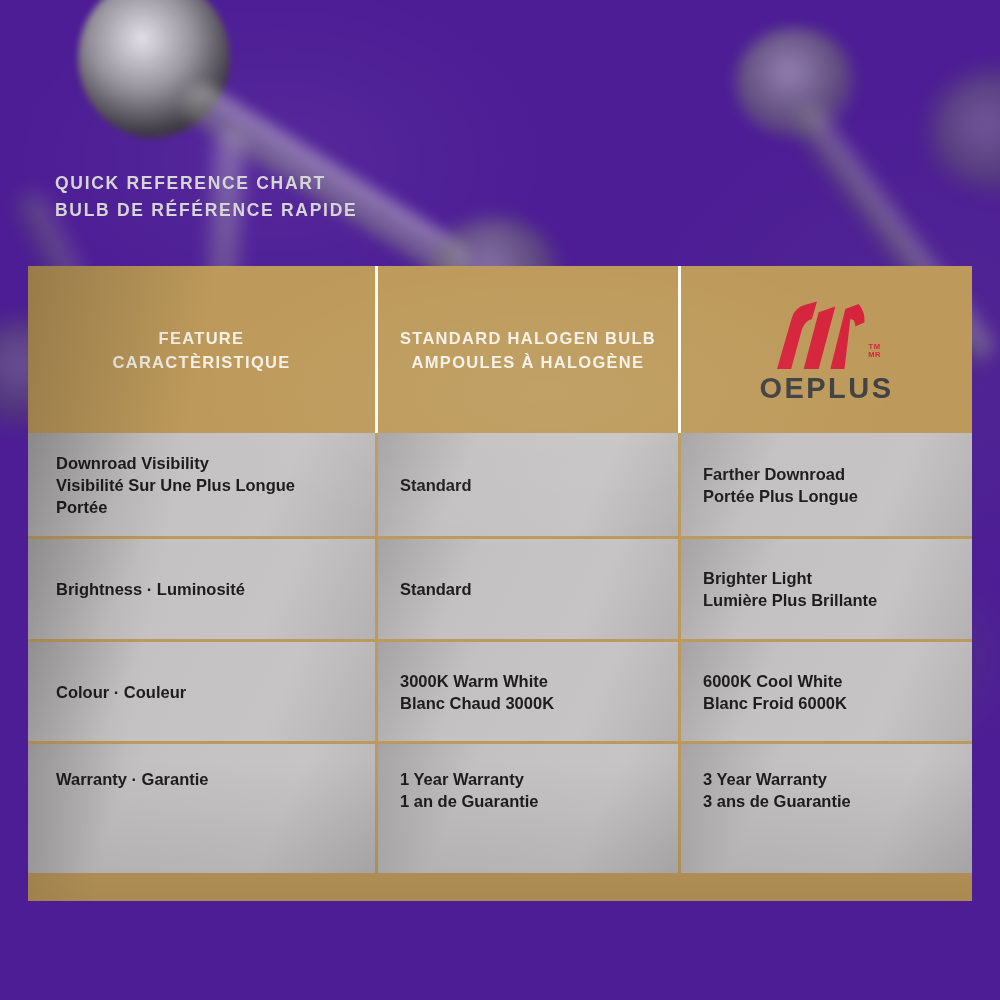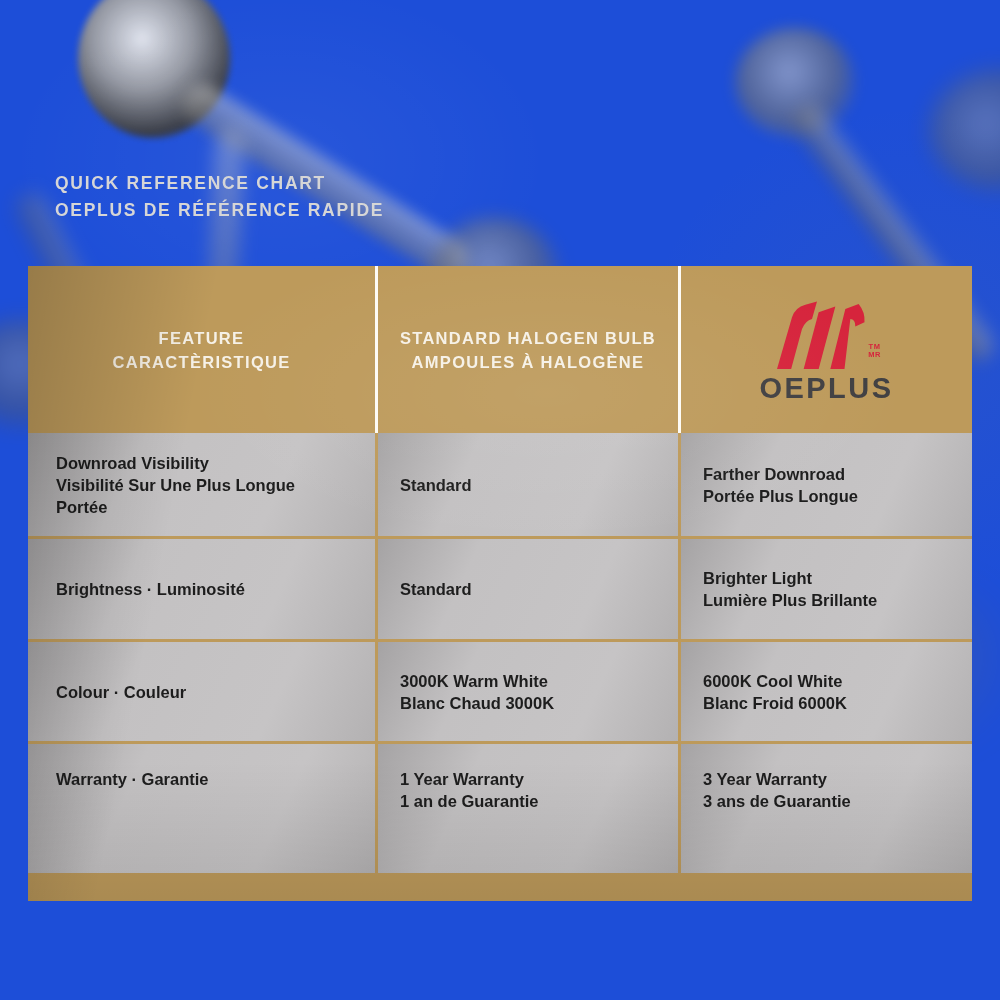--- a/index.html
+++ b/index.html
@@ -1,21 +1,21 @@
 <!DOCTYPE html>
 <html><head>
 <meta charset="utf-8">
 <style>
   * { margin:0; padding:0; box-sizing:border-box; }
   html,body { background:#000; }
   body { font-family:"Liberation Sans", sans-serif; }
 
   .stage {
     position:relative; width:1000px; height:1000px;
-    background:#1d4ed8; overflow:hidden;
+    background:#4c1d95; overflow:hidden;
   }
 
   
   .backdrop { position:absolute; inset:0; }
   .blob, .rod { position:absolute; }
   .ball1 { left:78px; top:-22px; width:152px; height:160px; border-radius:50%;
     background:radial-gradient(circle at 42% 38%, #f0f0f0, #9d9d9d 38%, #353535 72%, rgba(0,0,0,0) 88%);
     filter:blur(3px); opacity:.92; }
   .ball2 { left:430px; top:218px; width:130px; height:120px; border-radius:50%;
     background:radial-gradient(circle at 45% 40%, #b9b9b9, #6c6c6c 50%, rgba(0,0,0,0) 85%);
@@ -100,21 +100,21 @@
     <div class="rod rod2"></div>
     <div class="blob ball4"></div>
     <div class="blob ball5"></div>
     <div class="rod rod3"></div>
     <div class="blob ball6"></div>
     <div class="haze"></div>
   </div>
 
   <div class="title-block">
     <div>QUICK REFERENCE CHART</div>
-    <div>OEPLUS DE RÉFÉRENCE RAPIDE</div>
+    <div>BULB DE RÉFÉRENCE RAPIDE</div>
   </div>
 
   <div class="ref-table">
 
     <div class="thead">
       <div class="th th-c1">
         <div>FEATURE</div>
         <div>CARACTÈRISTIQUE</div>
       </div>
       <div class="vdiv-white"></div>

